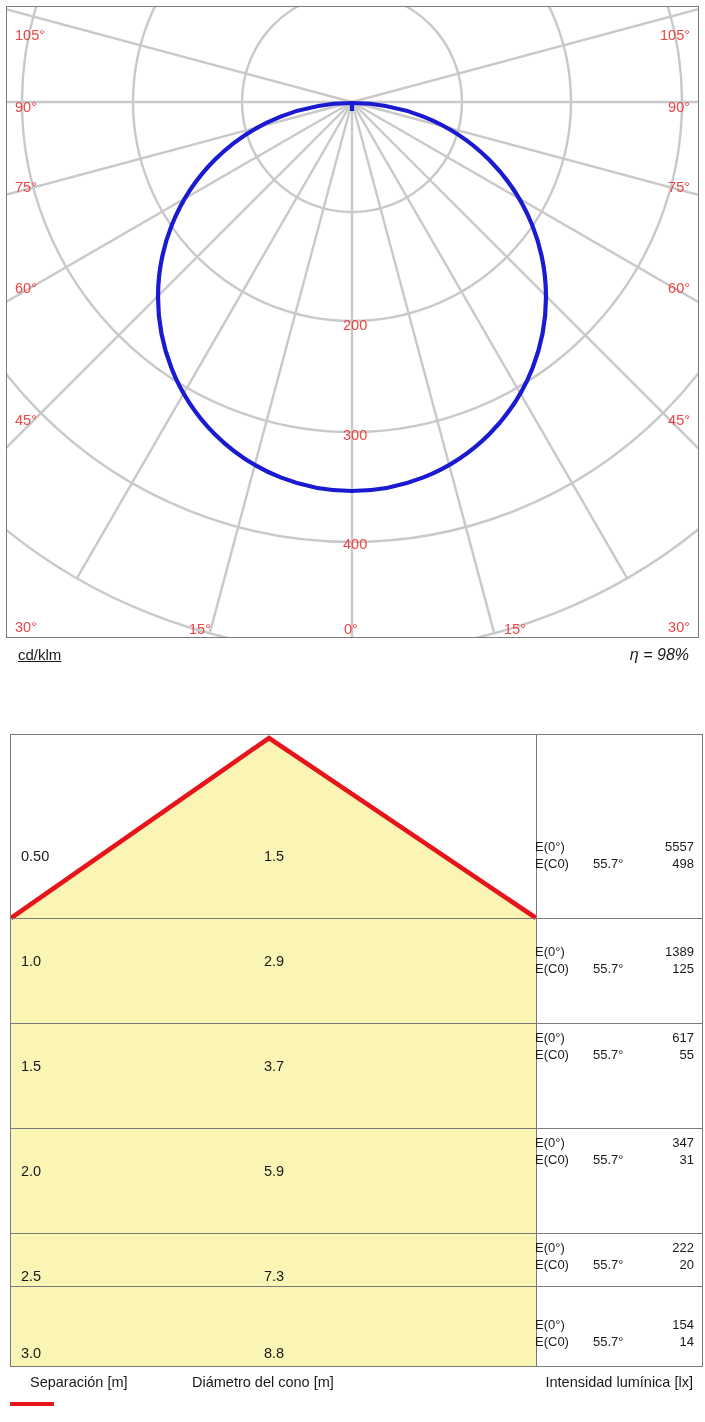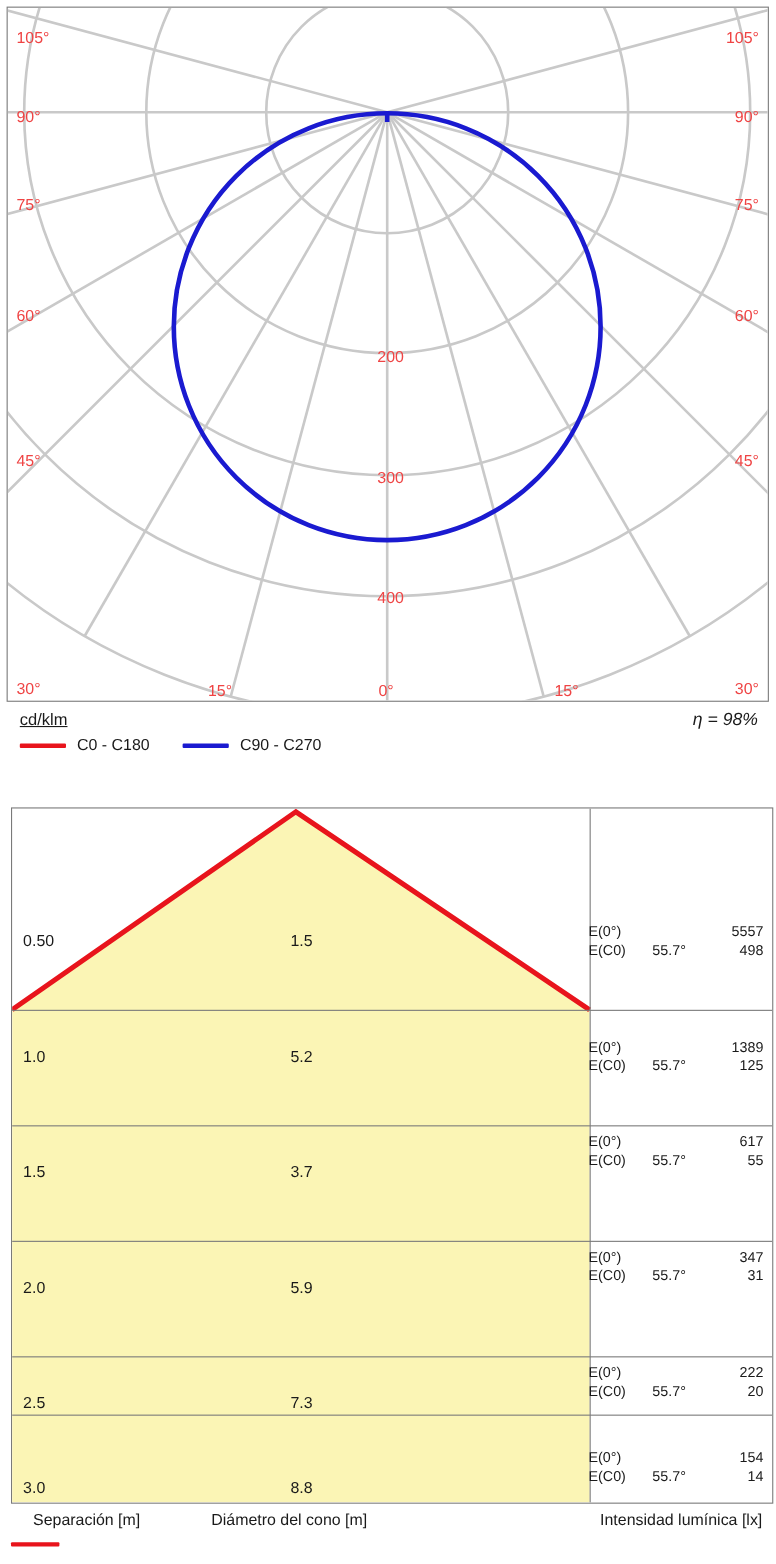--- a/index.html
+++ b/index.html
@@ -184,30 +184,20 @@
       <div class="axis-label" style="left:497px;top:614px;">15°</div>
 
       <div class="axis-label" style="left:336px;top:310px;">200</div>
       <div class="axis-label" style="left:336px;top:420px;">300</div>
       <div class="axis-label" style="left:336px;top:529px;">400</div>
     </div>
 
     <div class="polar-legend">
       <div class="cdklm">cd/klm</div>
       <div class="eta">η = 98%</div>
-      <div class="legend-row">
-        <div class="leg-item">
-          <span class="leg-line" style="background:#e8141c;"></span>
-          <span class="leg-txt">C0 - C180</span>
-        </div>
-        <div class="leg-item">
-          <span class="leg-line" style="background:#1a1ad0;"></span>
-          <span class="leg-txt">C90 - C270</span>
-        </div>
-      </div>
     </div>
   </div>
 
   <div class="cone-wrap">
     <div class="cone-outer">
 
       <svg class="cone-svg" width="691" height="631" viewBox="0 0 691 631">
 
         <polygon points="258,3 525,183 525,631 0,631 0,183" fill="#fbf5b5" stroke="none"></polygon>
 
@@ -229,21 +219,21 @@
             <span class="val">5557</span>
           </div>
         <div class="l2">
             <span class="lab">E(C0)</span>
             <span class="ang">55.7°</span>
             <span class="val">498</span>
           </div>
       </div>
 
       <div class="cell-sep" style="top:218px;">1.0</div>
-      <div class="cell-diam" style="top:218px;">5.2</div>
+      <div class="cell-diam" style="top:218px;">2.9</div>
       <div class="illum" style="top:209px;">
         <div class="l1">
             <span class="lab">E(0°)</span>
             <span class="val">1389</span>
           </div>
         <div class="l2">
             <span class="lab">E(C0)</span>
             <span class="ang">55.7°</span>
             <span class="val">125</span>
           </div>

